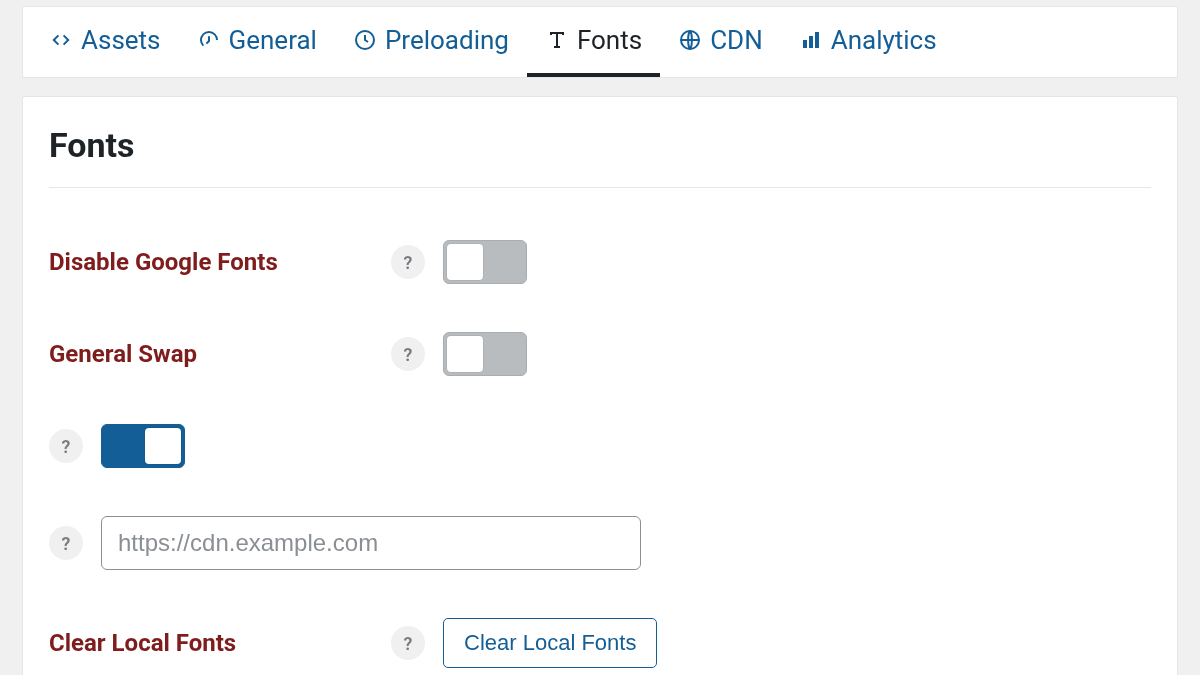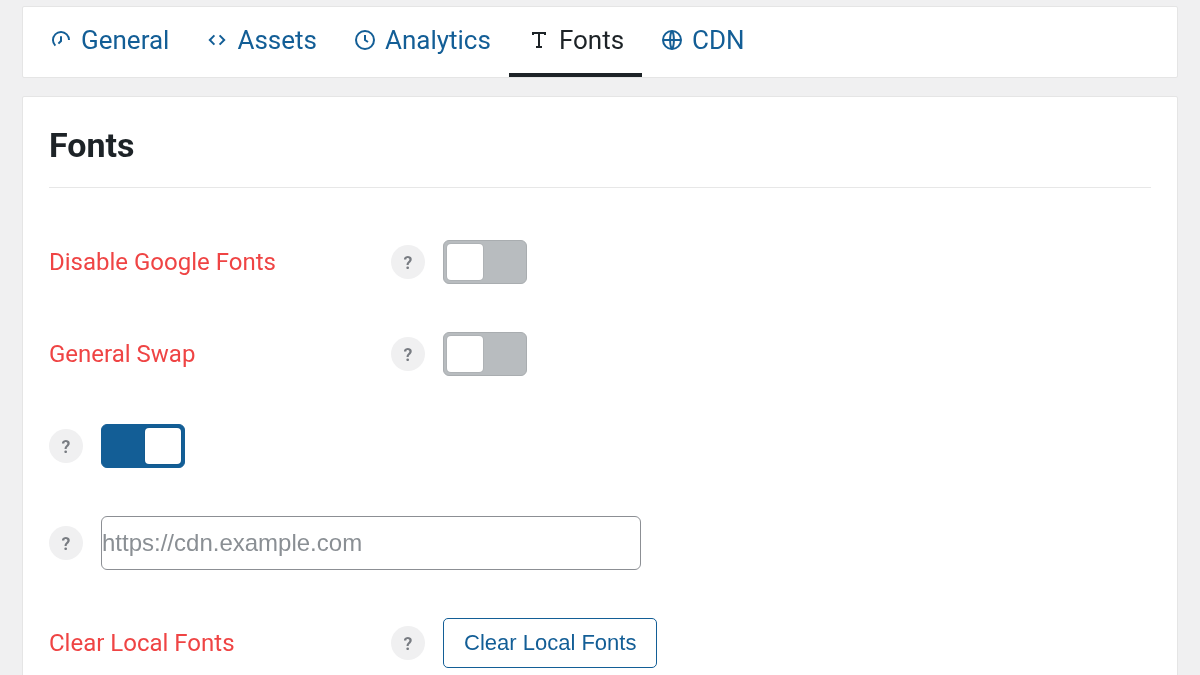--- a/index.html
+++ b/index.html
@@ -57,21 +57,22 @@
     margin-bottom: 28px;
   }
   .row {
     display: flex;
     align-items: center;
     padding: 24px 0;
   }
   .row-label {
     width: 342px;
     font-size: 24px;
-    color: #ef4444;
+    color: #7f1d1d;
+    font-weight: bold;
   }
   .help {
     width: 34px;
     height: 34px;
     border-radius: 50%;
     background: #f0f0f1;
     color: #787c82;
     font-size: 18px;
     font-weight: 600;
     display: flex;
@@ -107,71 +108,79 @@
   }
   .toggle.on .knob {
     left: 43px;
   }
   .text-input {
     width: 540px;
     height: 54px;
     border: 1px solid #8c8f94;
     border-radius: 6px;
     font-size: 24px;
-    padding: 0 0;
+    padding: 0 16px;
     color: #2c3338;
   }
   .text-input::placeholder { color: #8a8f94; }
   .btn {
     height: 50px;
     padding: 0 20px;
     border: 1px solid #135e96;
     background: #fff;
     color: #135e96;
     font-size: 22px;
     border-radius: 5px;
     cursor: pointer;
   }
 </style>
 </head>
 <body>
 
 <div class="tabs-bar">
   <div class="tab">
     <svg viewBox="0 0 24 24" fill="currentColor">
+        <path d="M8.7 17.3 3.4 12l5.3-5.3 1.4 1.4L6.2 12l3.9 3.9-1.4 1.4zm6.6 0-1.4-1.4L17.8 12l-3.9-3.9 1.4-1.4L20.6 12l-5.3 5.3z"></path>
+      </svg>
+    <span>Assets</span>
+  </div>
+  <div class="tab">
+    <svg viewBox="0 0 24 24" fill="currentColor">
         <path d="M12 3a9 9 0 0 0-9 9 8.9 8.9 0 0 0 2.64 6.36l1.42-1.42A7 7 0 1 1 19 12h2a9 9 0 0 0-9-9zm0 5a1 1 0 0 0-1 1v3.59l-2.3 2.3 1.42 1.42L13 13.41V9a1 1 0 0 0-1-1z"></path>
       </svg>
     <span>General</span>
-  </div>
-  <div class="tab">
-    <svg viewBox="0 0 24 24" fill="currentColor">
-        <path d="M8.7 17.3 3.4 12l5.3-5.3 1.4 1.4L6.2 12l3.9 3.9-1.4 1.4zm6.6 0-1.4-1.4L17.8 12l-3.9-3.9 1.4-1.4L20.6 12l-5.3 5.3z"></path>
-      </svg>
-    <span>Assets</span>
   </div>
   <div class="tab">
     <svg viewBox="0 0 24 24" fill="none" stroke="currentColor" stroke-width="2">
         <circle cx="12" cy="12" r="9"></circle>
         <path d="M12 7v5l3 2"></path>
       </svg>
-    <span>Analytics</span>
+    <span>Preloading</span>
   </div>
   <div class="tab active">
     <svg viewBox="0 0 24 24" fill="currentColor">
         <path d="M5 4h14v3h-2V6h-4v12h2v2H9v-2h2V6H7v1H5V4z"></path>
       </svg>
     <span>Fonts</span>
   </div>
   <div class="tab">
     <svg viewBox="0 0 24 24" fill="none" stroke="currentColor" stroke-width="2">
         <circle cx="12" cy="12" r="9"></circle>
         <path d="M3 12h18M12 3c2.5 3 2.5 15 0 18M12 3c-2.5 3-2.5 15 0 18"></path>
       </svg>
     <span>CDN</span>
   </div>
+  <div class="tab">
+    <svg viewBox="0 0 24 24" fill="currentColor">
+        <rect x="4" y="12" width="4" height="8"></rect>
+        <rect x="10" y="8" width="4" height="12"></rect>
+        <rect x="16" y="4" width="4" height="16"></rect>
+      </svg>
+    <span>Analytics</span>
+  </div>
 </div>
 
 <div class="panel">
   <div class="panel-title">Fonts</div>
 
   <div class="row">
     <div class="row-label">Disable Google Fonts</div>
     <div class="help">?</div>
     <div class="toggle">
         <div class="knob"></div>

